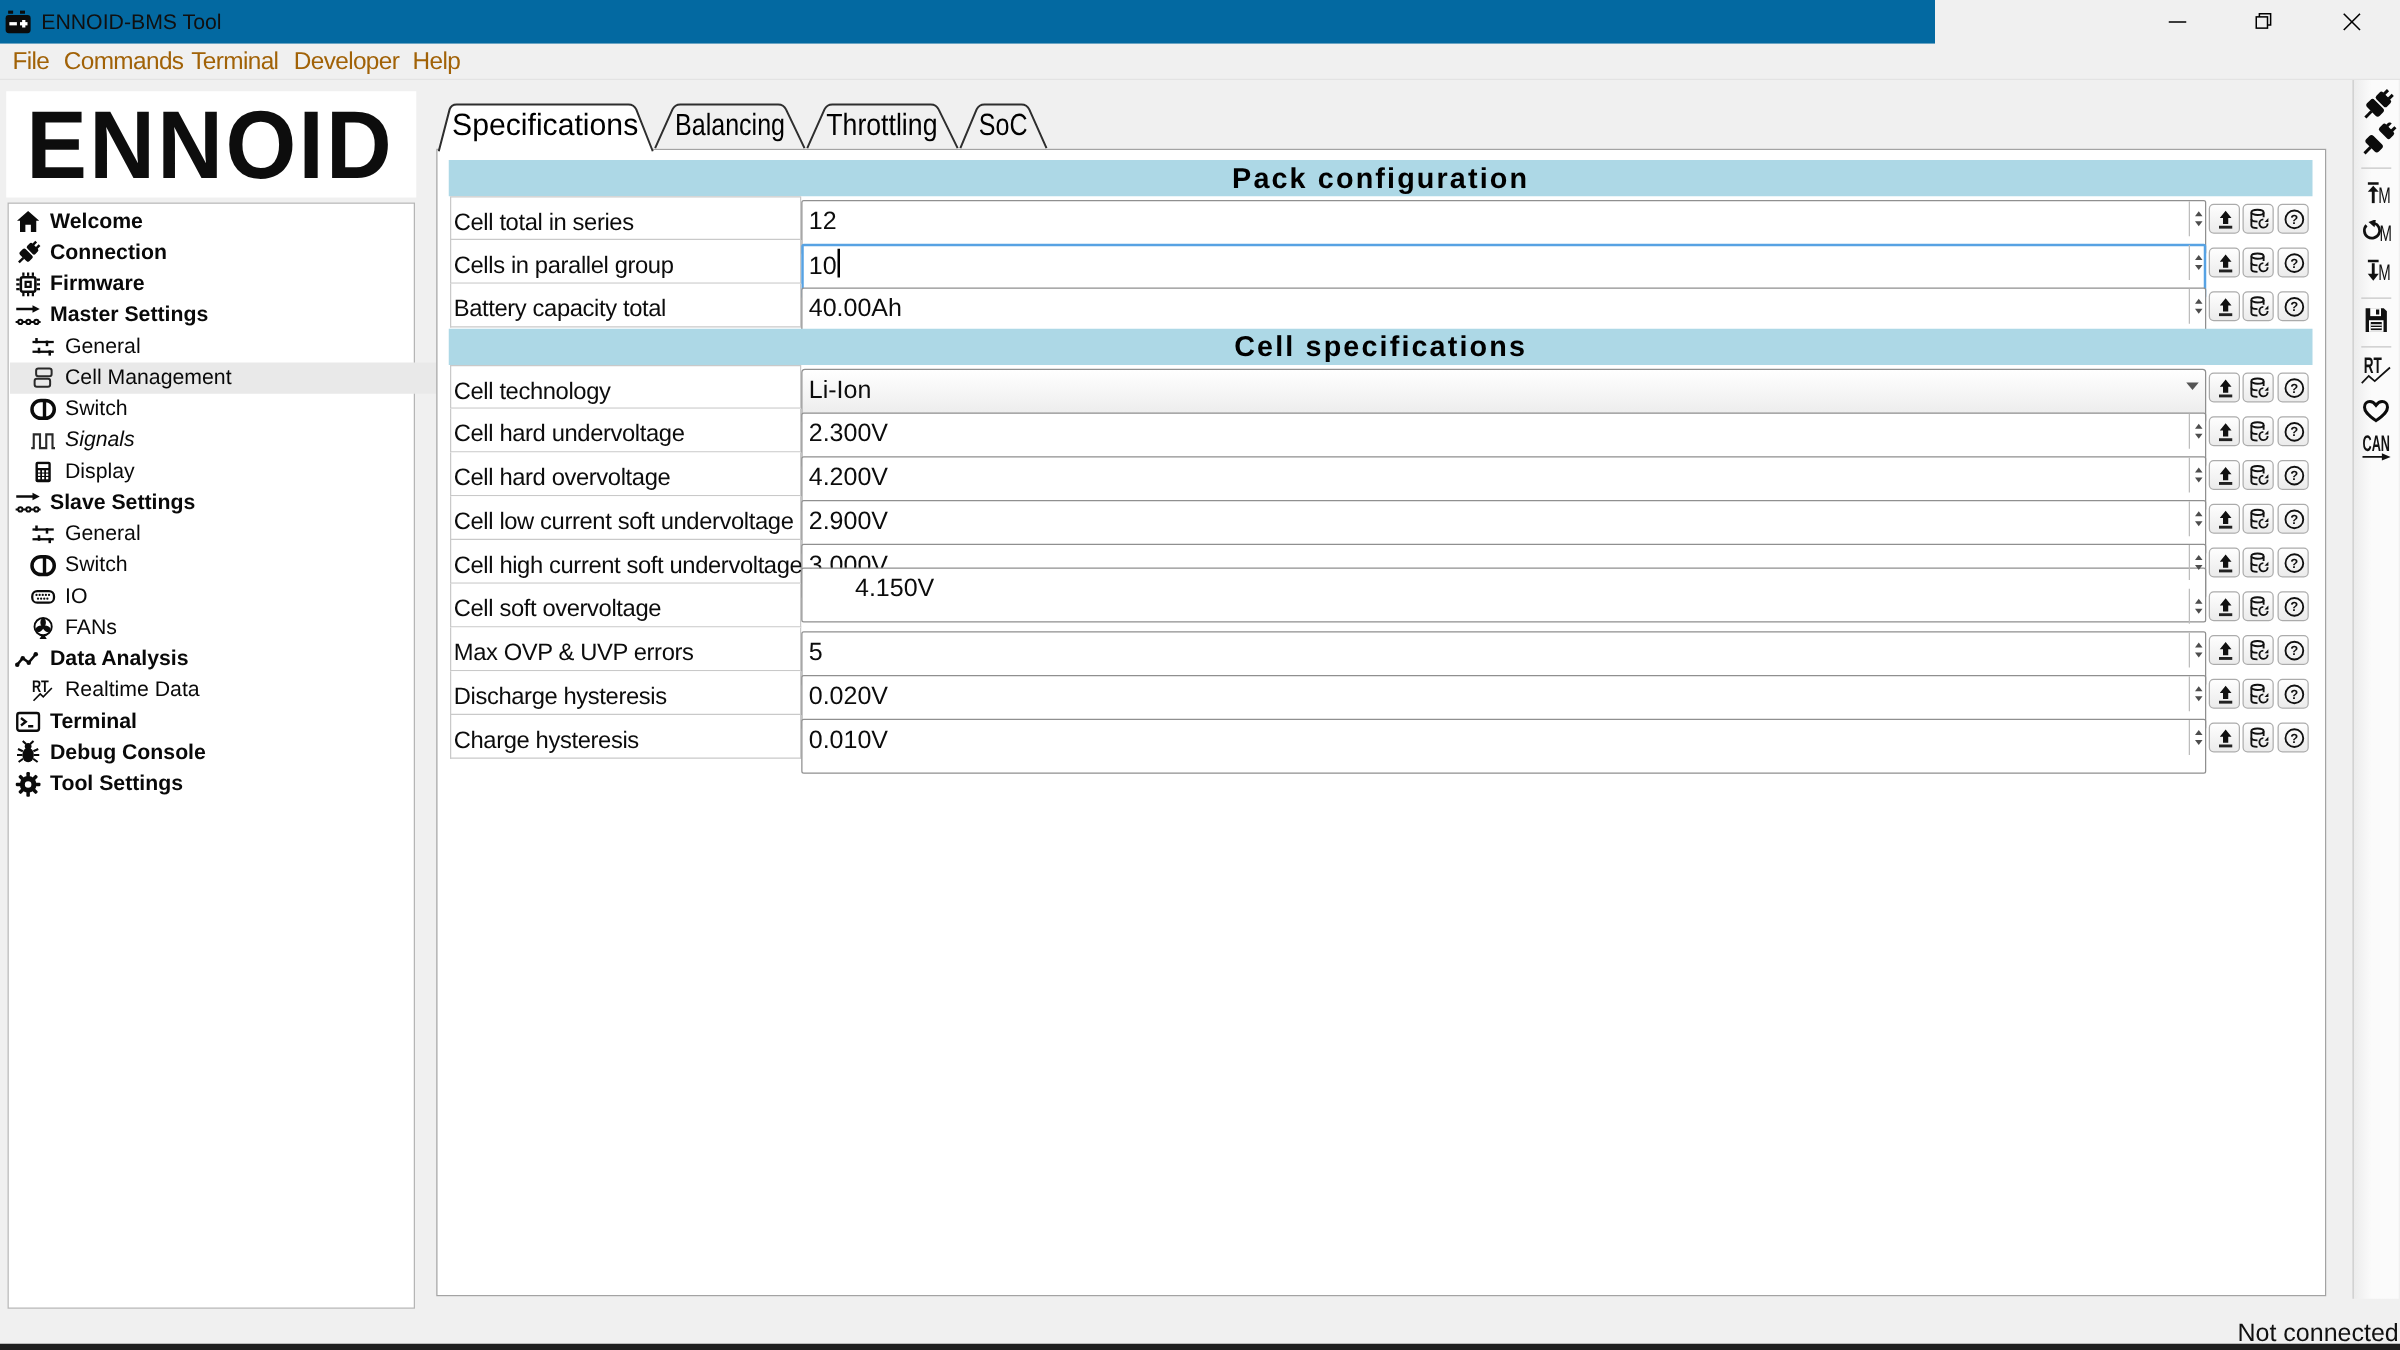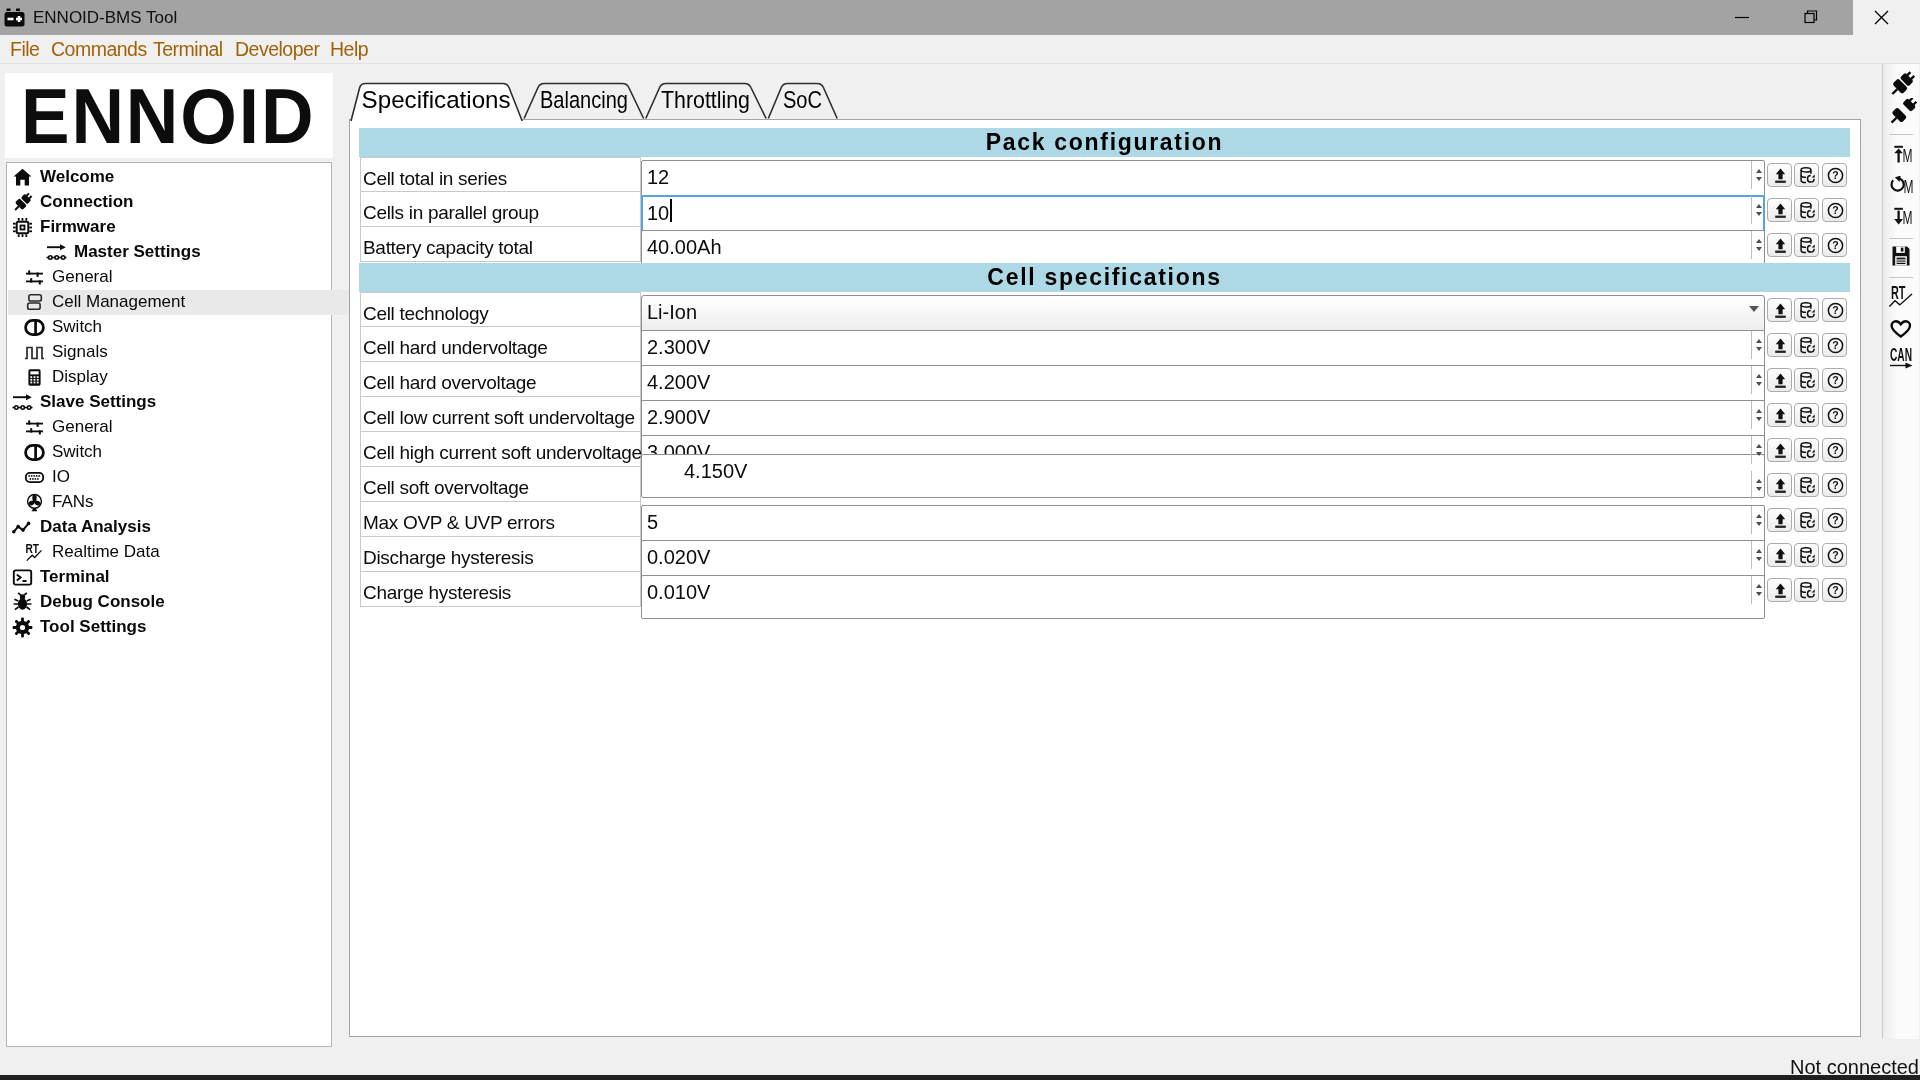--- a/index.html
+++ b/index.html
@@ -1,20 +1,20 @@
 <!DOCTYPE html>
 <html><head>
 <meta charset="utf-8">
 <style>
 * { margin:0; padding:0; box-sizing:border-box; }
 html,body { width:1920px; height:1080px; overflow:hidden; }
 body { background:#f0f0f0; font-family:"Liberation Sans", sans-serif; color:#111; position:relative; }
 .abs { position:absolute; }
 
-#titlebar { left:0; top:0; width:1853px; height:35px; background:#a3a3a3; }
+#titlebar { left:0; top:0; width:1548px; height:35px; background:#0369a1; }
 #title-text { left:33px; top:8px; font-size:17px; color:#101010; }
 
 #menubar { left:0; top:35px; width:1920px; height:29px; background:#f0f0f0; border-bottom:1px solid #e3e3e3; }
 .menuitem { position:absolute; top:3px; font-size:19.5px; letter-spacing:-0.5px; color:#a16207; }
 
 #logobox { left:5px; top:73px; width:328px; height:85px; background:#ffffff; }
 #logotext { left:16px; top:-1px; font-size:77px; font-weight:bold; letter-spacing:2px; color:#0d0d0d; transform:scaleX(0.945); transform-origin:left top; }
 #treepanel { left:6px; top:162px; width:326px; height:885px; background:#ffffff; border:1px solid #b5b5b5; }
 .trow { position:absolute; left:1px; width:387px; height:25px; }
 .trow.sel { background:#e9e9e9; }
@@ -115,21 +115,21 @@
           <rect x="1" y="9.6" width="2.7" height="1.8"></rect>
           <rect x="17.3" y="9.6" width="2.7" height="1.8"></rect>
           <rect x="1" y="13.4" width="2.7" height="1.8"></rect>
           <rect x="17.3" y="13.4" width="2.7" height="1.8"></rect>
         </g>
         <rect x="4.7" y="4.7" width="11.6" height="11.6" rx="1.5" fill="none" stroke="#0b0b0b" stroke-width="2"></rect>
         <rect x="8.5" y="8.5" width="4" height="4" fill="none" stroke="#0b0b0b" stroke-width="1.8"></rect>
       </svg>
       <span class="tlabel b" style="left:32px;">Firmware</span>
     </div>
-<div class="trow" style="top:76.5px;margin-left:34px;">
+<div class="trow" style="top:76.5px;">
       <svg class="ticon" style="left:4px;" viewBox="0 0 21 21">
         <g stroke="#0b0b0b" stroke-width="1.9" fill="none">
           <path d="M1 5.2 H16.2"></path>
         </g>
         <path d="M14 2.2 L19.8 5.2 L14 8.2 Z" fill="#0b0b0b"></path>
         <g stroke="#0b0b0b" stroke-width="1.6" fill="none">
           <path d="M0.5 15.5 H2.7 M5.9 15.5 H9.1 M12.3 15.5 H15.5 M18.7 15.5 H20.5"></path>
           <circle cx="4.3" cy="15.5" r="1.7"></circle>
           <circle cx="10.7" cy="15.5" r="1.7"></circle>
           <circle cx="17.1" cy="15.5" r="1.7"></circle>
@@ -159,21 +159,21 @@
       </svg>
       <span class="tlabel" style="left:44px;">Cell Management</span>
     </div>
 <div class="trow" style="top:151.5px;">
       <svg class="ticon" style="left:16px;" viewBox="0 0 21 21">
         <rect x="1.6" y="3.4" width="17.8" height="14.2" rx="7.1" fill="none" stroke="#0b0b0b" stroke-width="2.8"></rect>
         <line x1="11.6" y1="3.4" x2="11.6" y2="17.6" stroke="#0b0b0b" stroke-width="2.7"></line>
       </svg>
       <span class="tlabel" style="left:44px;">Switch</span>
     </div>
-<div class="trow" style="top:176.5px;">
+<div class="trow" style="top:176.5px;font-style:italic;">
       <svg class="ticon" style="left:16px;" viewBox="0 0 21 21">
         <path d="M1 16.5 H3 V5.5 H8 V16.5 H13 V5.5 H18 V16.5 H20" fill="none" stroke="#2a2a2a" stroke-width="1.7"></path>
       </svg>
       <span class="tlabel" style="left:44px;">Signals</span>
     </div>
 <div class="trow" style="top:201.5px;">
       <svg class="ticon" style="left:16px;" viewBox="0 0 21 21">
         <rect x="4.4" y="2.3" width="12.2" height="16.4" rx="1.6" fill="#0b0b0b"></rect>
         <rect x="6.3" y="4.3" width="8.4" height="3.1" fill="#fff"></rect>
         <rect x="6.4" y="9.2" width="1.8" height="1.8" fill="#fff"></rect>

